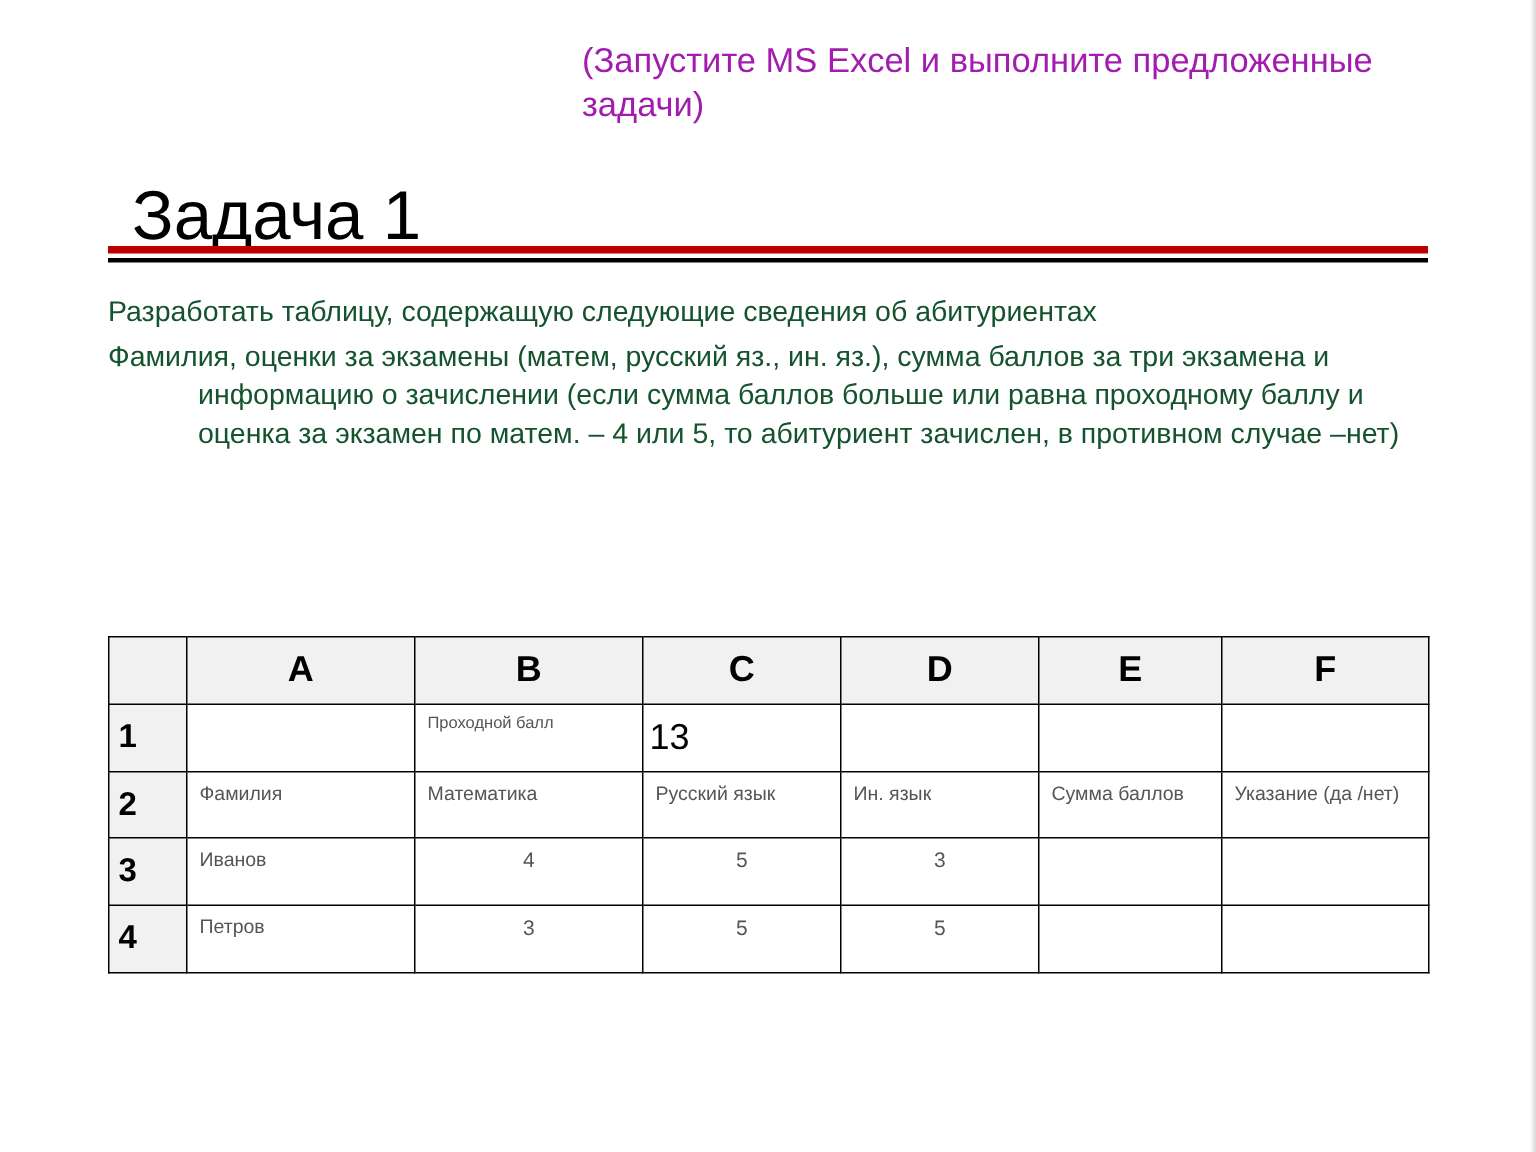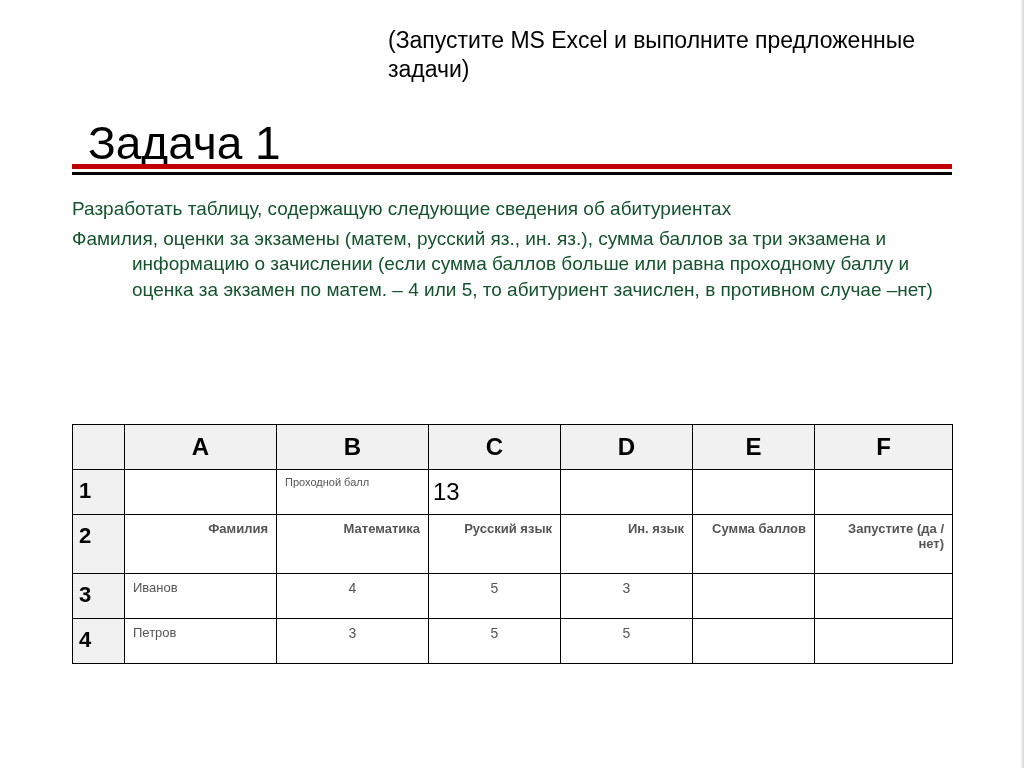--- a/index.html
+++ b/index.html
@@ -17,21 +17,21 @@
     height: 768px;
     box-sizing: border-box;
   }
   .launch-note {
     position: absolute;
     left: 388px;
     top: 26px;
     width: 560px;
     font-size: 23px;
     line-height: 1.25;
-    color: #000000;
+    color: #a21caf;
     font-family: Verdana, Geneva, sans-serif;
   }
   .title {
     position: absolute;
     left: 72px;
     top: 100px;
     font-size: 46px;
     color: #000;
     font-family: Verdana, Geneva, sans-serif;
     font-weight: 400;
@@ -96,23 +96,22 @@
   .rowhdr {
     background: #f1f1f1;
     font-size: 22px;
     font-weight: bold;
     text-align: left;
     color: #000;
     padding: 8px 6px 8px 6px !important;
   }
   td.lab {
     font-size: 13px;
-    font-weight: bold;
-    color: #555;
-    text-align: right;
+    font-weight: normal;
+    color: #555;
   }
   td.lab-small {
     font-size: 11px;
     color: #555;
   }
   td.data {
     font-size: 13px;
     color: #555;
   }
   td.data-center {
@@ -184,21 +183,21 @@
       <td class="empty"></td>
       <td class="empty"></td>
     </tr>
     <tr>
       <th class="rowhdr">2</th>
       <td class="lab">Фамилия</td>
       <td class="lab">Математика</td>
       <td class="lab">Русский язык</td>
       <td class="lab">Ин. язык</td>
       <td class="lab">Сумма баллов</td>
-      <td class="lab">Запустите (да /нет)</td>
+      <td class="lab">Указание (да /нет)</td>
     </tr>
     <tr>
       <th class="rowhdr">3</th>
       <td class="data">Иванов</td>
       <td class="data-center">4</td>
       <td class="data-center">5</td>
       <td class="data-center">3</td>
       <td class="empty"></td>
       <td class="empty"></td>
     </tr>

